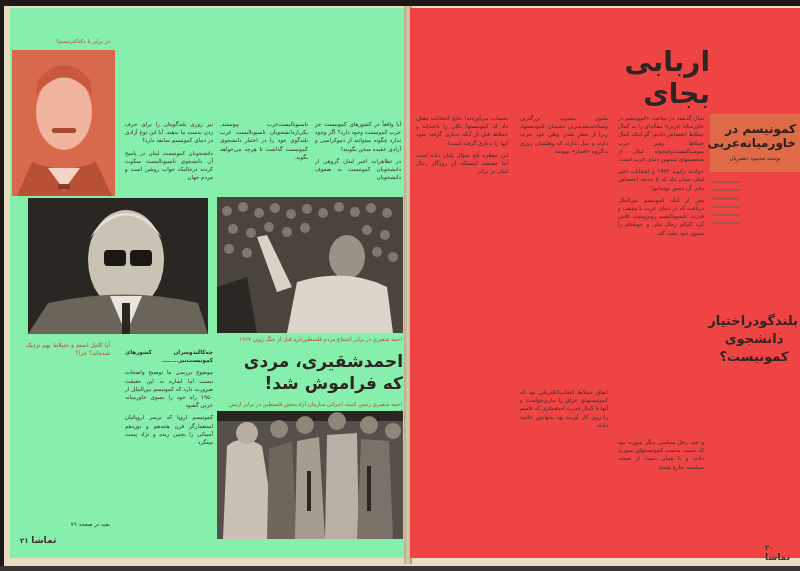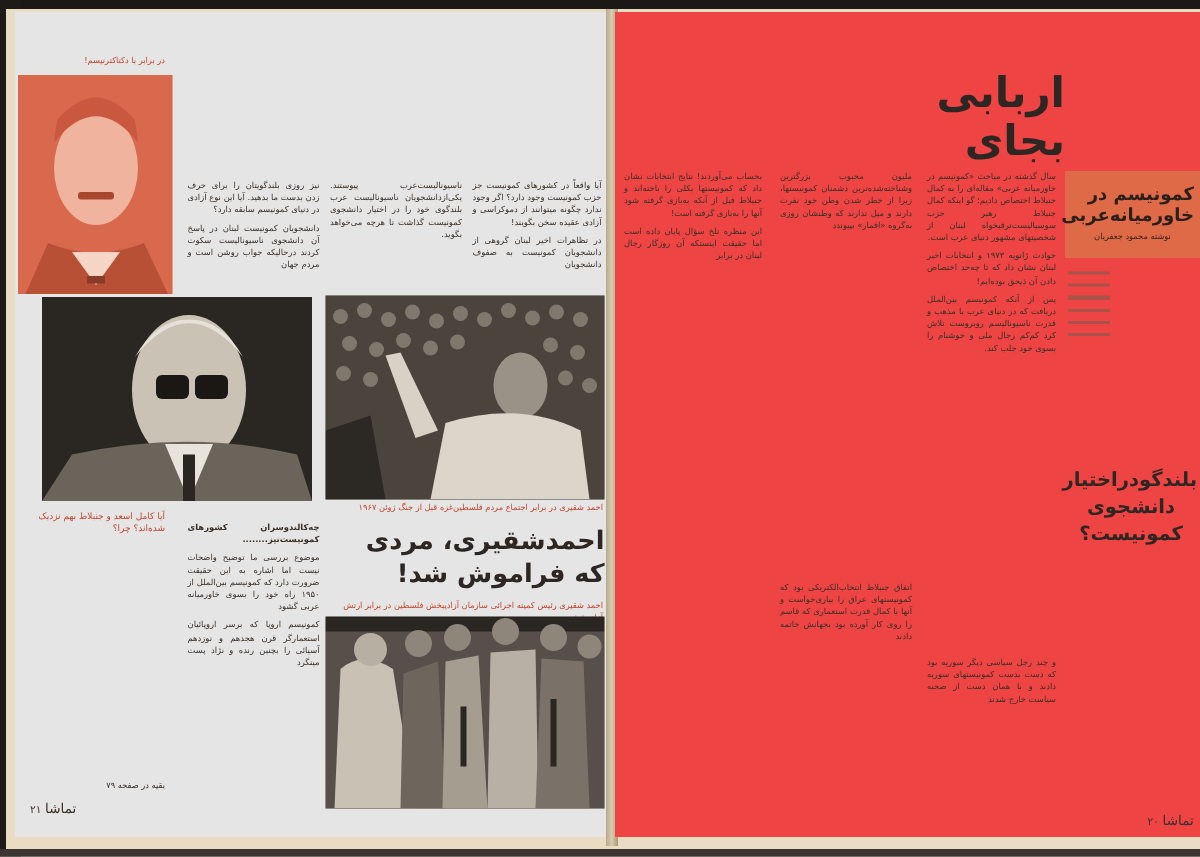--- a/index.html
+++ b/index.html
@@ -1,34 +1,34 @@
 <!DOCTYPE html>
 <html><head>
 <meta charset="utf-8">
 <style>
   html,body{margin:0;padding:0;}
   body{width:800px;height:571px;background:#2a2624;position:relative;overflow:hidden;font-family:"DejaVu Sans",sans-serif;}
   .spread{position:absolute;left:4px;top:6px;width:796px;height:560px;background:#e9dcc2;}
-  .page-left{position:absolute;left:10px;top:8px;width:396px;height:550px;background:#e5e5e5;}
+  .page-left{position:absolute;left:10px;top:8px;width:396px;height:550px;background:#86efac;}
   .page-right{position:absolute;left:410px;top:8px;width:390px;height:550px;background:#ef4444;}
   .gutter{position:absolute;left:404px;top:6px;width:8px;height:558px;background:linear-gradient(90deg,#b9a98c,#d9cbb0,#a89878);}
   .topbar{position:absolute;left:0;top:0;width:800px;height:6px;background:#1c1816;}
   .botbar{position:absolute;left:0;top:566px;width:800px;height:5px;background:#3a3532;}
   .leftedge{position:absolute;left:0;top:0;width:14px;height:571px;background:#1e1a18;}
 
   .col{position:absolute;direction:rtl;text-align:justify;font-size:5.6px;line-height:8.2px;color:#3a3028;}
   .col p{margin:0 0 4px 0;}
   .txtline{display:block;height:8.2px;position:relative;}
   .txtline::before{content:"";position:absolute;right:0;top:3px;height:2.3px;background:#6d5f50;opacity:.55;width:100%;}
 
   .photo{position:absolute;overflow:hidden;}
   .caption{position:absolute;direction:rtl;text-align:right;font-size:6px;line-height:8px;color:#c2472e;}
   .headline{position:absolute;direction:rtl;text-align:right;font-weight:bold;color:#2d2622;font-family:"DejaVu Sans",sans-serif;}
   .redbox{position:absolute;background:#de6a48;}
-  .pageno{position:absolute;font-size:8px;font-weight:normal;color:#3a302a;}
+  .pageno{position:absolute;font-size:8px;font-weight:bold;color:#3a302a;}
 </style>
 </head>
 <body>
 
 <div class="topbar"></div>
 <div class="leftedge"></div>
 <div class="spread"></div>
 
 <div class="page-left">
 

